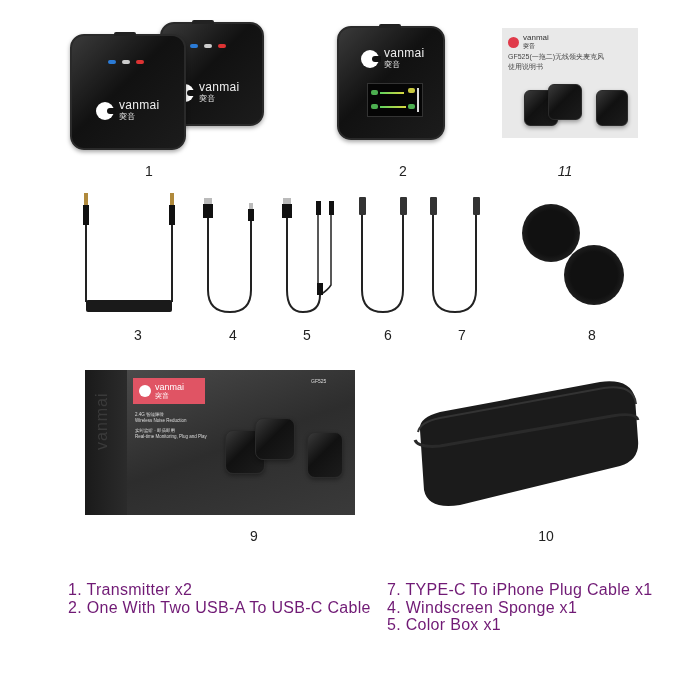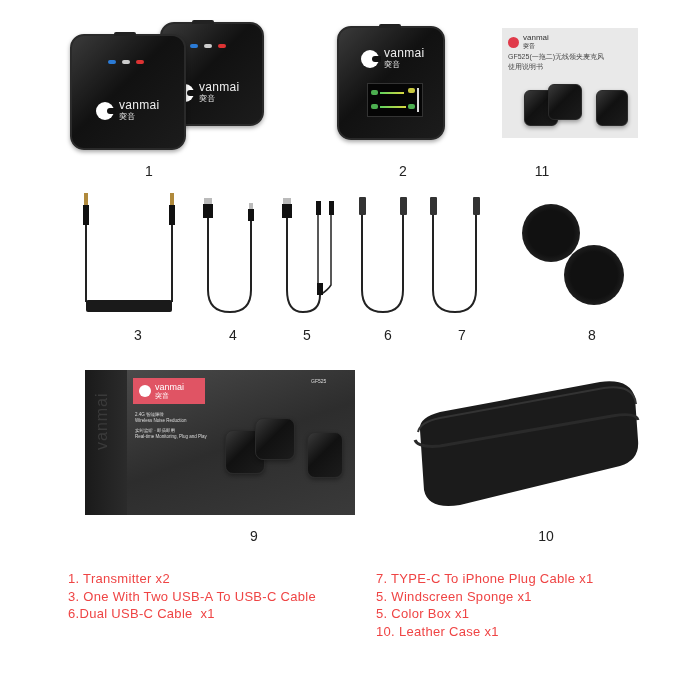--- a/index.html
+++ b/index.html
@@ -20,21 +20,21 @@
   .bar{position:absolute;height:2px;background:linear-gradient(90deg,#5fd35f,#d8d840);}
   .gdot{position:absolute;width:7px;height:5px;background:#4caf50;border-radius:2px;}
   
   .manual{position:absolute;background:#e9e9e9;}
   
   svg{position:absolute;overflow:visible;}
   
   .box{position:absolute;}
   
   
-  .list{position:absolute;font-size:13px;line-height:17.5px;color:#ef4444;letter-spacing:.3px;}
+  .list{position:absolute;font-size:16px;line-height:17.5px;color:#701a75;letter-spacing:.3px;margin-top:11px;}
   .list div{white-space:nowrap;}
 </style>
 </head>
 <body>
 
 <div class="abs" style="left:68px;top:18px;width:200px;height:140px;">
 
   <div class="dev" style="left:92px;top:4px;width:100px;height:100px;">
     <div class="btn" style="left:30px;"></div>
     <div class="leds" style="left:28px;top:20px;">
@@ -85,21 +85,21 @@
   <div class="abs" style="left:6px;top:6px;display:flex;align-items:center;gap:4px;">
     <span style="width:11px;height:11px;border-radius:50%;background:#e03a4a;display:inline-block;"></span>
     <span style="font-size:8px;color:#333;line-height:8px;"><span>vanmai</span><br><span style="font-size:6px;">突音</span></span>
   </div>
   <div class="abs" style="left:6px;top:24px;font-size:7px;color:#444;white-space:nowrap;">GF525(一拖二)无线领夹麦克风</div>
   <div class="abs" style="left:6px;top:34px;font-size:7px;color:#444;">使用说明书</div>
   <div class="dev" style="left:22px;top:62px;width:32px;height:34px;border-radius:6px;border-width:1px;"></div>
   <div class="dev" style="left:46px;top:56px;width:32px;height:34px;border-radius:6px;border-width:1px;"></div>
   <div class="dev" style="left:94px;top:62px;width:30px;height:34px;border-radius:6px;border-width:1px;"></div>
 </div>
-<div class="num" style="left:542px;top:163px;">11</div>
+<div class="num" style="left:565px;top:163px;font-style:italic;">11</div>
 
 <svg style="left:0;top:0;" width="700" height="700">
 
   <rect x="84" y="193" width="4" height="12" fill="#b08a3c"></rect>
   <rect x="83" y="205" width="6" height="20" fill="#111"></rect>
   <rect x="170" y="193" width="4" height="12" fill="#b08a3c"></rect>
   <rect x="169" y="205" width="6" height="20" fill="#111"></rect>
   <line x1="86" y1="225" x2="86" y2="302" stroke="#222" stroke-width="2"></line>
   <line x1="172" y1="225" x2="172" y2="302" stroke="#222" stroke-width="2"></line>
   <rect x="86" y="300" width="86" height="12" fill="#1a1a1a" rx="2"></rect>
@@ -161,21 +161,19 @@
 
 <svg style="left:0;top:0;" width="700" height="700">
   <path d="M420 430 Q418 418 440 412 L600 382 Q630 378 635 398 L638 440 Q640 460 620 466 L460 505 Q428 510 424 490 Z" fill="#1b1b1b"></path>
   <path d="M418 432 Q420 422 440 418 L604 388 Q634 384 636 404" fill="none" stroke="#333" stroke-width="2"></path>
   <path d="M415 440 Q418 448 440 446 L612 416 Q636 412 638 420" fill="none" stroke="#2a2a2a" stroke-width="3"></path>
 </svg>
 <div class="num" style="left:546px;top:528px;">10</div>
 
 <div class="list" style="left:68px;top:570px;">
   <div>1. Transmitter x2</div>
-  <div>3. One With Two USB-A To USB-C Cable</div>
-  <div style="white-space:pre;">6.Dual USB-C Cable  x1</div>
+  <div>2. One With Two USB-A To USB-C Cable</div>
 </div>
-<div class="list" style="left:376px;top:570px;">
+<div class="list" style="left:387px;top:570px;">
   <div>7. TYPE-C To iPhone Plug Cable x1</div>
-  <div>5. Windscreen Sponge x1</div>
+  <div>4. Windscreen Sponge x1</div>
   <div>5. Color Box x1</div>
-  <div>10. Leather Case x1</div>
 </div>
 
 </body></html>

